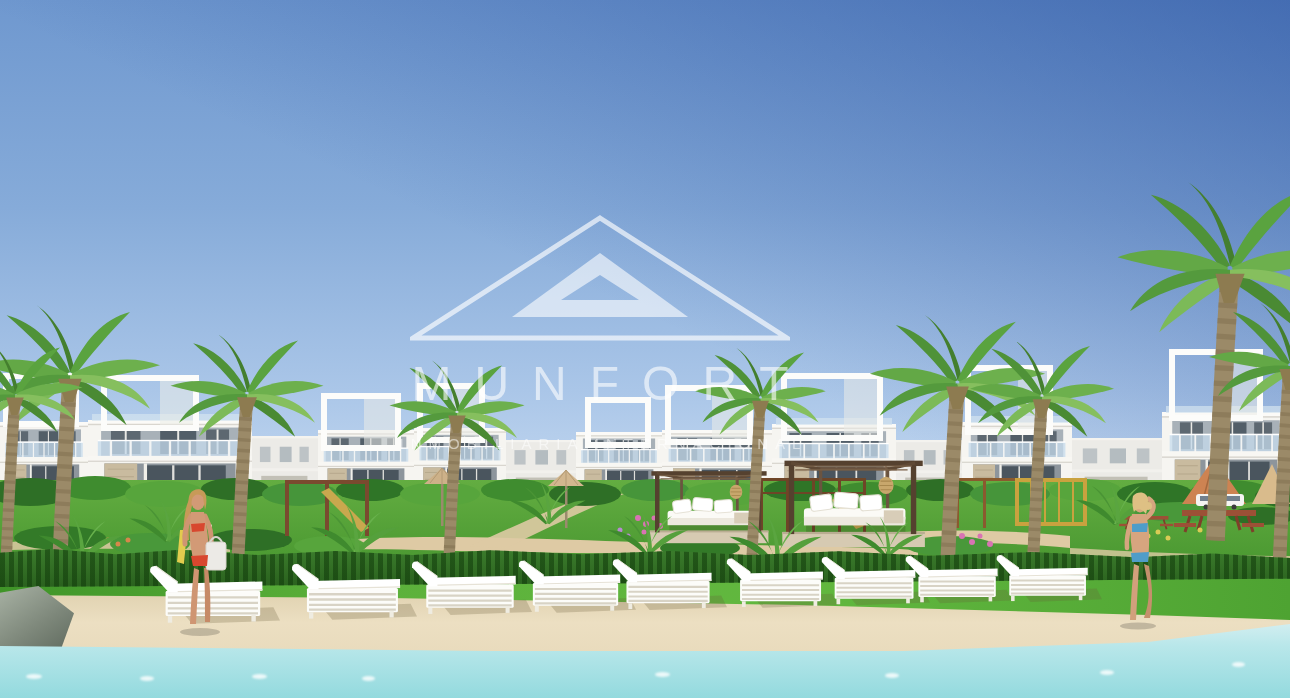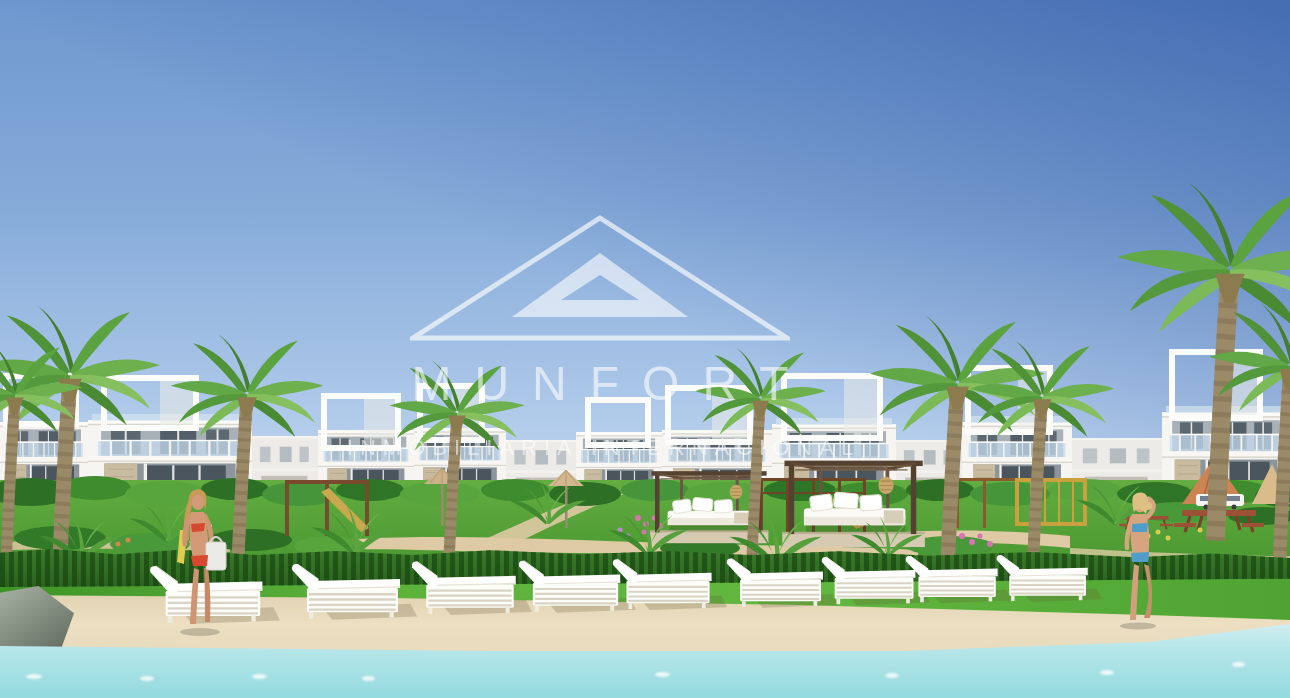--- a/index.html
+++ b/index.html
@@ -38,21 +38,21 @@
   .rip{position:absolute;height:5px;border-radius:50%;
     background:rgba(255,255,255,.8);filter:blur(1px);}
 
   
   .wm{color:#fff;}
   .wm-tri{left:600px;top:214px;transform:translateX(-50%);}
   .wm-brand{left:600px;top:356px;transform:translateX(-50%);white-space:nowrap;
     font-size:48px;font-weight:400;letter-spacing:23px;text-indent:23px;
     color:rgba(255,255,255,.60);}
   .wm-tag{left:600px;top:435px;transform:translateX(-50%);white-space:nowrap;
-    font-size:22px;font-weight:400;letter-spacing:7px;text-indent:7px;
+    font-size:15px;font-weight:400;letter-spacing:7px;text-indent:7px;
     color:rgba(255,255,255,.55);text-align:right;}
 </style>
 </head>
 <body>
 
 <div class="scene">
 
   <div class="abs sky"></div>
 
   <svg class="layer" style="left:0;top:290px" width="1290" height="215" viewBox="0 0 1290 215">

